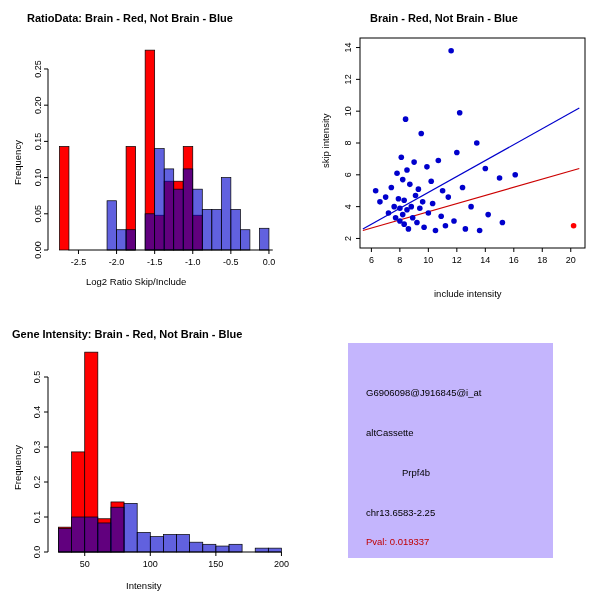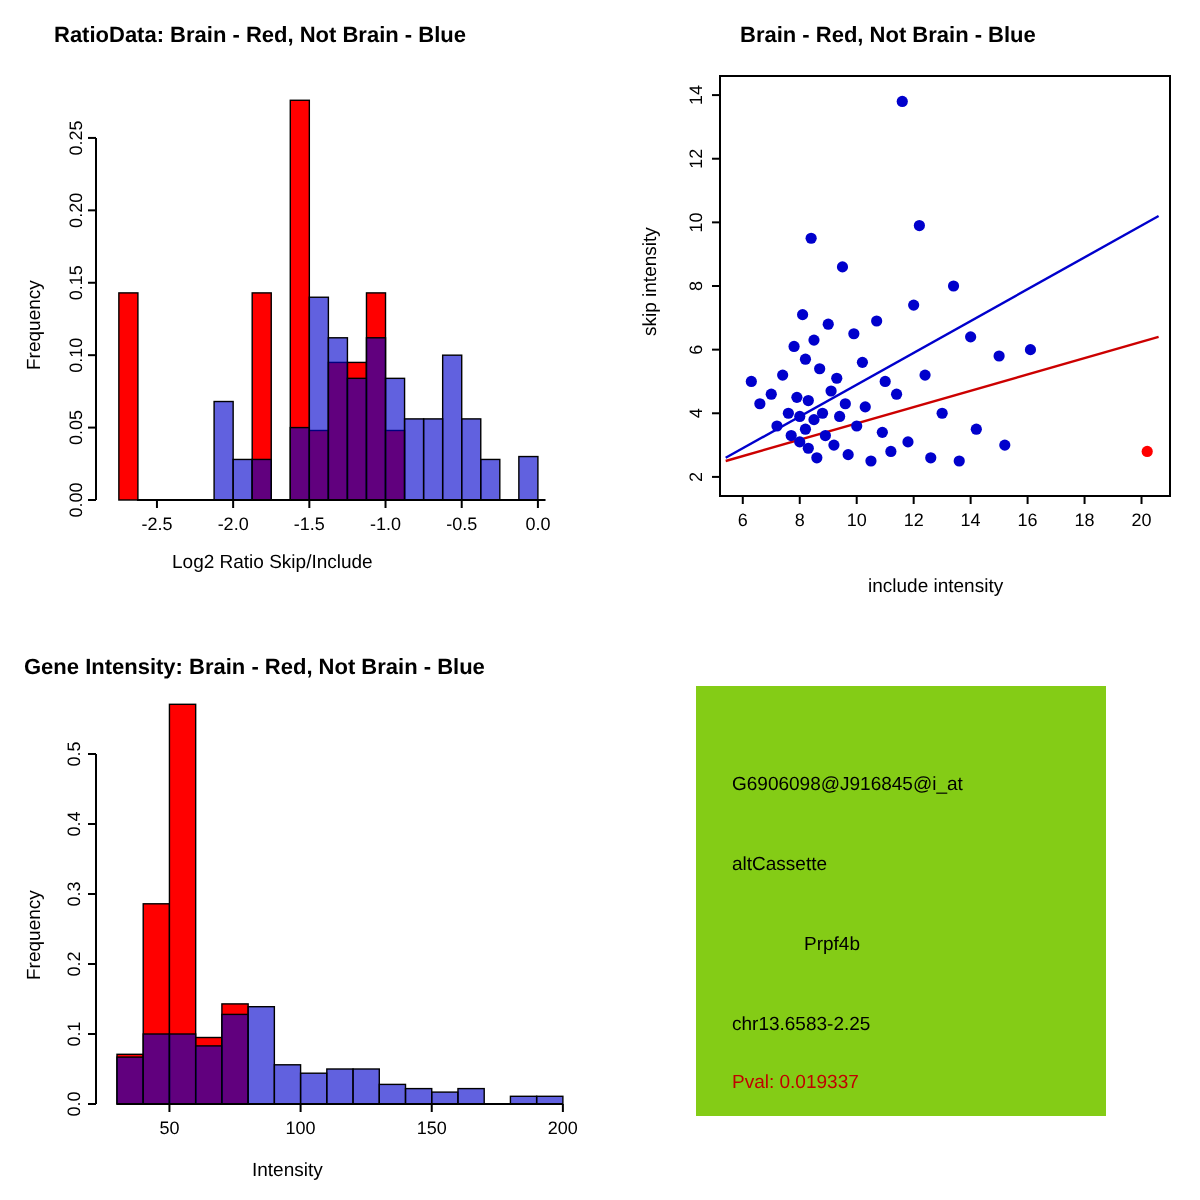--- a/index.html
+++ b/index.html
@@ -2,21 +2,21 @@
 <html><head>
 <meta charset="utf-8">
 <style>
   html,body{margin:0;padding:0;background:#ffffff;}
   body{width:600px;height:600px;font-family:"Liberation Sans",sans-serif;overflow:hidden;}
   .page{position:relative;width:544px;height:600px;}
   .panel{position:absolute;}
   .title{font-size:11px;font-weight:bold;color:#000;text-align:left;white-space:nowrap;}
   .axlabel{font-size:9.5px;color:#000;white-space:nowrap;}
   svg{display:block;}
-  .infobox{position:absolute;background:#84cc16;}
+  .infobox{position:absolute;background:#c4b5fd;}
   .infotext{font-size:9.5px;color:#000;white-space:nowrap;}
   .infotext.pval{color:#c00000;text-align:right;}
   .vlabel{font-size:9.5px;color:#000;white-space:nowrap;transform:rotate(-90deg);transform-origin:0 0;}
 </style>
 </head>
 <body>
 
 <div class="page">
 
   <div class="panel" id="panel1" style="left:0;top:0;width:300px;height:300px;">

